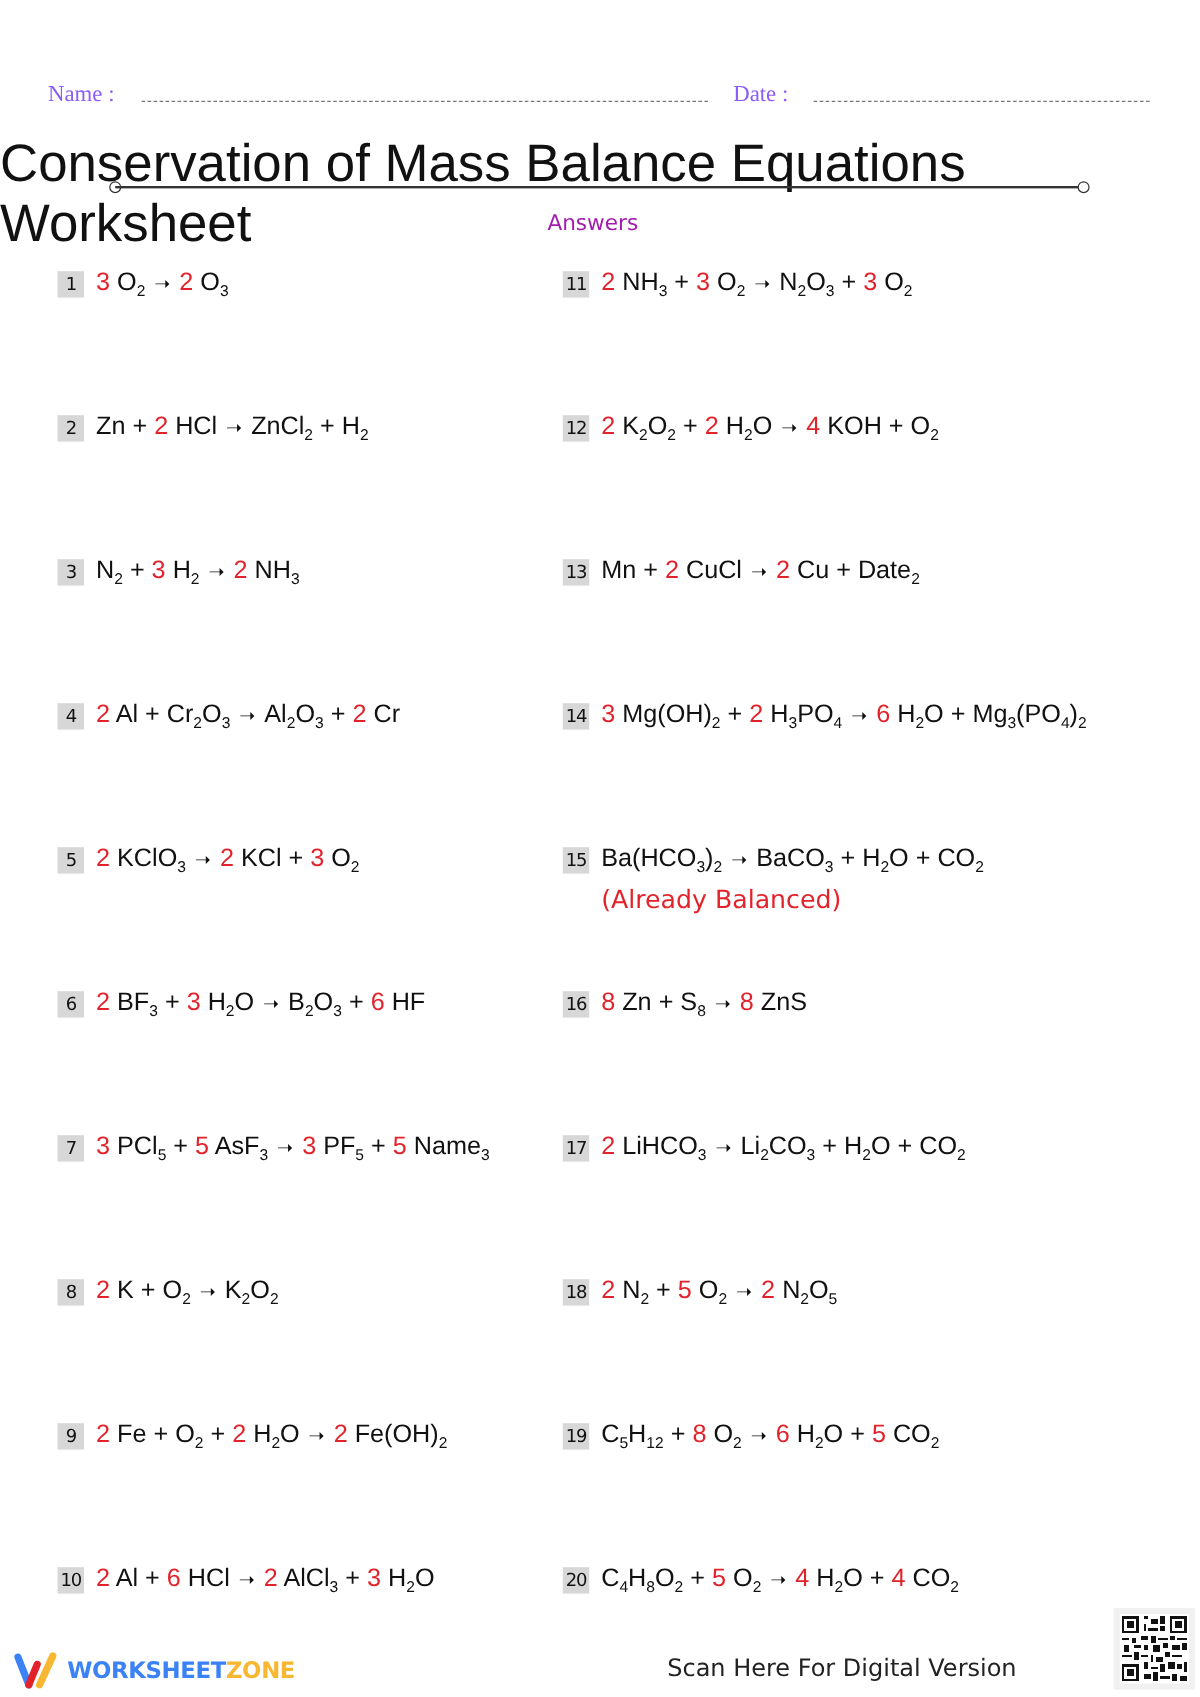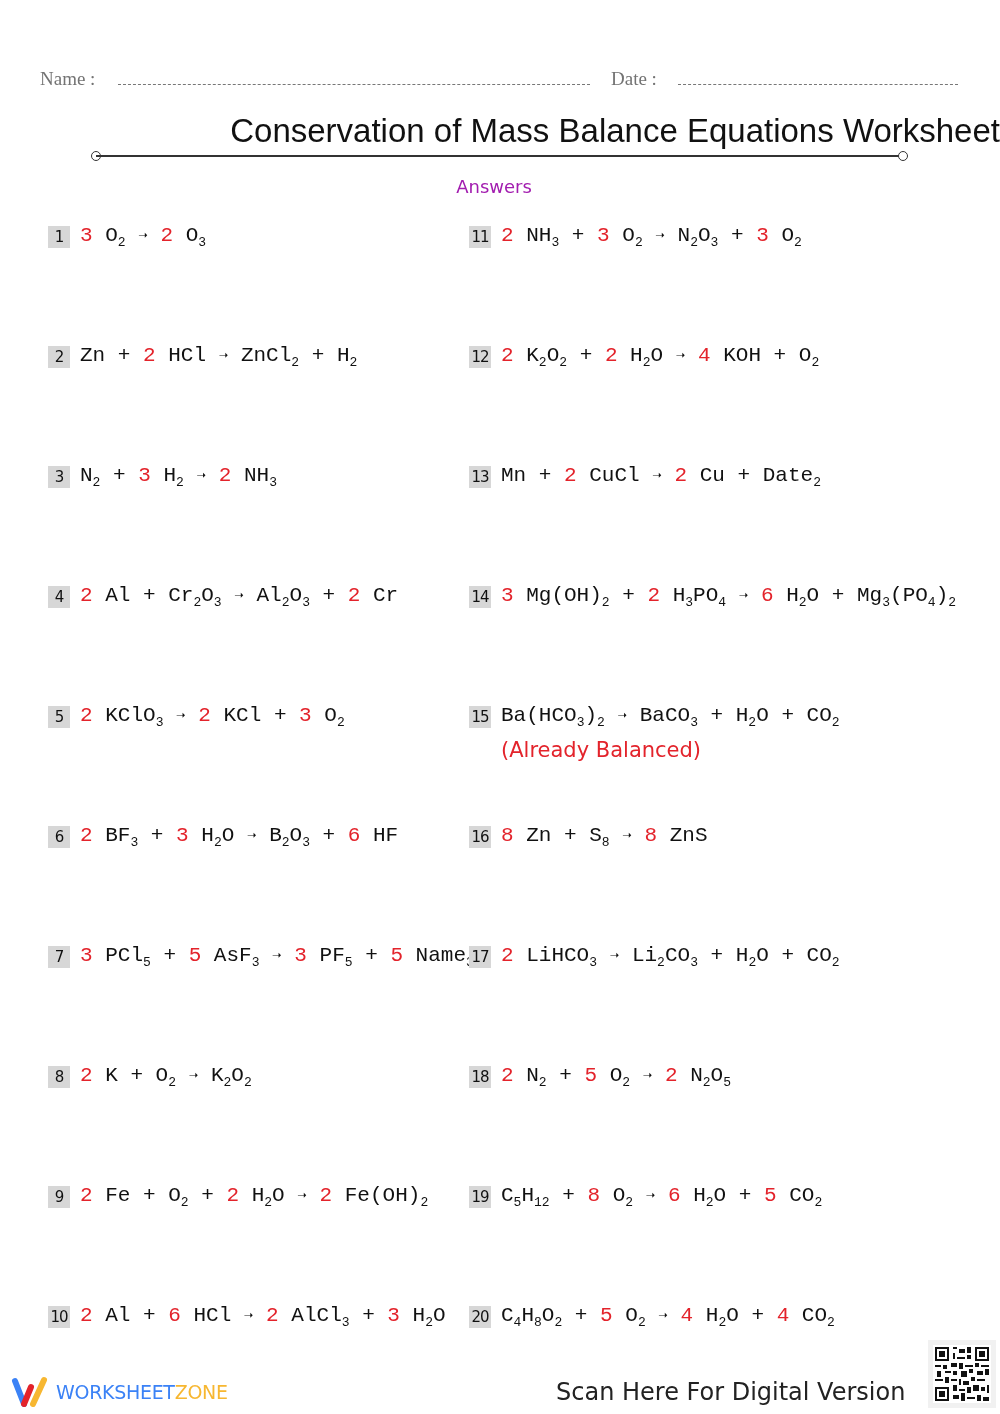--- a/index.html
+++ b/index.html
@@ -1,50 +1,50 @@
 <!DOCTYPE html>
 <html><head>
   <meta charset="utf-8">
   <style>
     html, body { margin: 0; padding: 0; background: #ffffff; }
     body { width: 1000px; height: 1414px; position: relative; overflow: hidden;
            font-family: "DejaVu Sans", sans-serif; color: #111; }
 
     .hdr-row { position: absolute; top: 66px; left: 40px; width: 920px; height: 28px;
-               font-family: "Liberation Serif", serif; font-size: 19px; color: #737373; }
+               font-family: "Liberation Serif", serif; font-size: 19px; color: #8b5cf6; }
     .hdr-label { position: absolute; top: 2px; }
     .hdr-line { position: absolute; top: 18px; border-bottom: 1.5px dashed #777; height: 0; }
 
-    .title { position: absolute; top: 112px; left: 0; width: 1000px; text-align: right;
-             font-family: "Liberation Sans", sans-serif; font-size: 33px; color: #111; }
+    .title { position: absolute; top: 112px; left: 0; width: 1000px; text-align: left;
+             font-family: "Liberation Sans", sans-serif; font-size: 44px; color: #111; }
     .title-rule { position: absolute; top: 155px; left: 96px; width: 808px; height: 2px; background: #333; }
     .title-dot { position: absolute; top: 151px; width: 8px; height: 8px; border: 1.5px solid #333;
                  border-radius: 50%; background: #fff; }
 
     .answers { position: absolute; top: 176px; left: 0; width: 988px; text-align: center;
                font-family: "DejaVu Sans", sans-serif; font-size: 18px; color: #a21caf; }
 
     .problem { position: absolute; height: 40px; white-space: nowrap; }
     .num { position: absolute; left: 0; top: 0; width: 22px; height: 22px; background: #d7d7d7;
            font-size: 15px; line-height: 22px; text-align: center; color: #111;
            font-family: "DejaVu Sans", sans-serif; letter-spacing: -1px; }
     .eq { position: absolute; left: 32px; top: -6px; font-size: 21px; line-height: 32px;
-          font-family: Liberation Mono, monospace; color: #111; }
+          font-family: Liberation Sans, sans-serif; color: #111; }
     .eq .c { color: #e3232b; }
     .eq sub { font-size: 13px; vertical-align: -5px; line-height: 0; }
     .eq .arr { font-size: 16px; margin: 0 3px; }
     .note { position: absolute; left: 32px; top: 32px; font-size: 21px; color: #e3232b;
             font-family: "DejaVu Sans", sans-serif; text-align: right; }
 
     .footer-logo { position: absolute; left: 10px; top: 1374px; height: 36px; display: flex; align-items: center; }
-    .logo-text { font-family: "DejaVu Sans", sans-serif; font-weight: normal; font-size: 19px; margin-left: 6px; letter-spacing: -0.3px; }
+    .logo-text { font-family: "DejaVu Sans", sans-serif; font-weight: bold; font-size: 19px; margin-left: 6px; letter-spacing: -0.3px; }
     .logo-a { color: #3b82f6; }
     .logo-b { color: #f7b731; }
     .scan { position: absolute; left: 556px; top: 1378px; font-family: "DejaVu Sans", sans-serif;
-            font-size: 24px; color: #222; }
+            font-size: 20px; color: #222; }
     .qr { position: absolute; left: 928px; top: 1340px; width: 68px; height: 68px; background: #f1f1f1;
           display: flex; align-items: center; justify-content: center; }
   </style>
 </head>
 <body>
 
 <div class="hdr-row">
   <span class="hdr-label" style="left:0">Name :</span>
   <div class="hdr-line" style="left:78px;width:472px"></div>
   <span class="hdr-label" style="left:571px">Date :</span>

